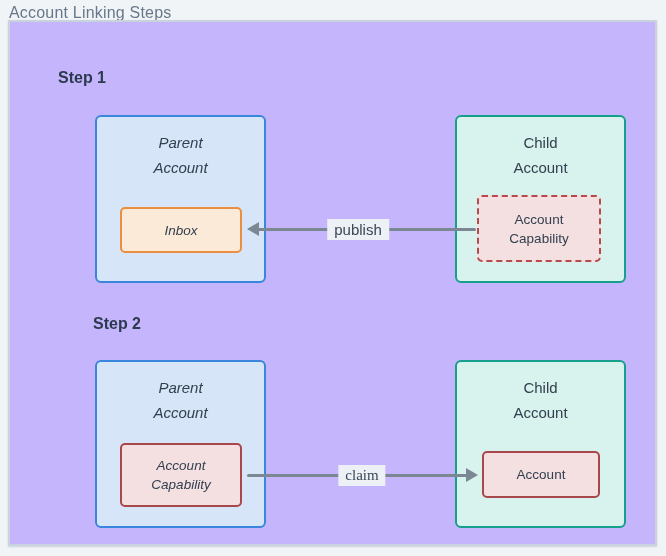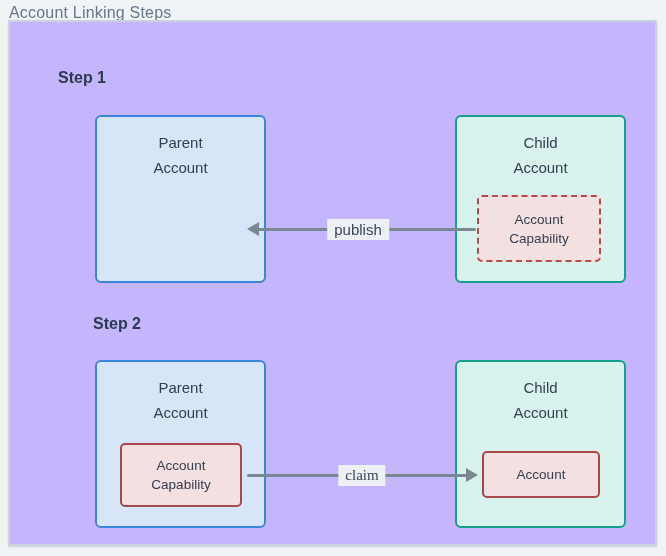--- a/index.html
+++ b/index.html
@@ -45,20 +45,21 @@
   .node {
     position: absolute;
     box-sizing: border-box;
     width: 171px;
     height: 168px;
     border-radius: 6px;
   }
   .node.parent {
     background: #d6e6f8;
     border: 2px solid #3a86dc;
+    font-style: italic;
   }
   .node.child {
     background: #d8f2ed;
     border: 2px solid #16a08c;
   }
   .node.p1 { left: 85px;  top: 93px; }
   .node.c1 { left: 445px; top: 93px; }
   .node.p2 { left: 85px;  top: 338px; }
   .node.c2 { left: 445px; top: 338px; }
 
@@ -147,20 +148,23 @@
 
 <div class="panel-title">Account Linking Steps</div>
 
 <div class="panel">
 
   <div class="step-heading s1">Step 1</div>
 
   <div class="node parent p1">
     <div class="node-title">Parent
 Account</div>
+    <div class="inner orange inbox">
+      <span>Inbox</span>
+    </div>
   </div>
 
   <div class="node child c1">
     <div class="node-title">Child
 Account</div>
     <div class="inner red-dashed cap-dashed">
       <span>Account
 Capability</span>
     </div>
   </div>

